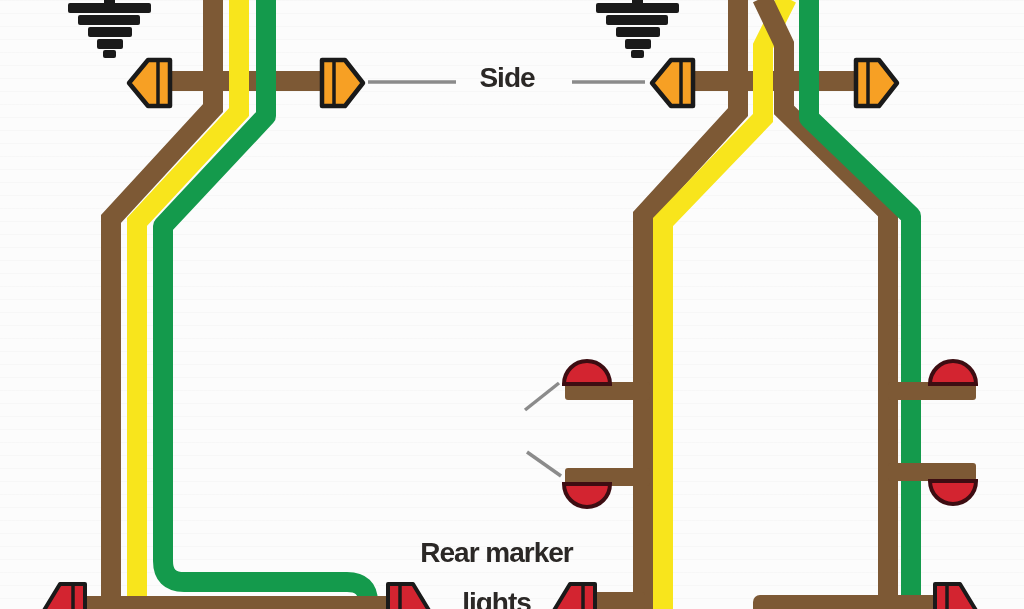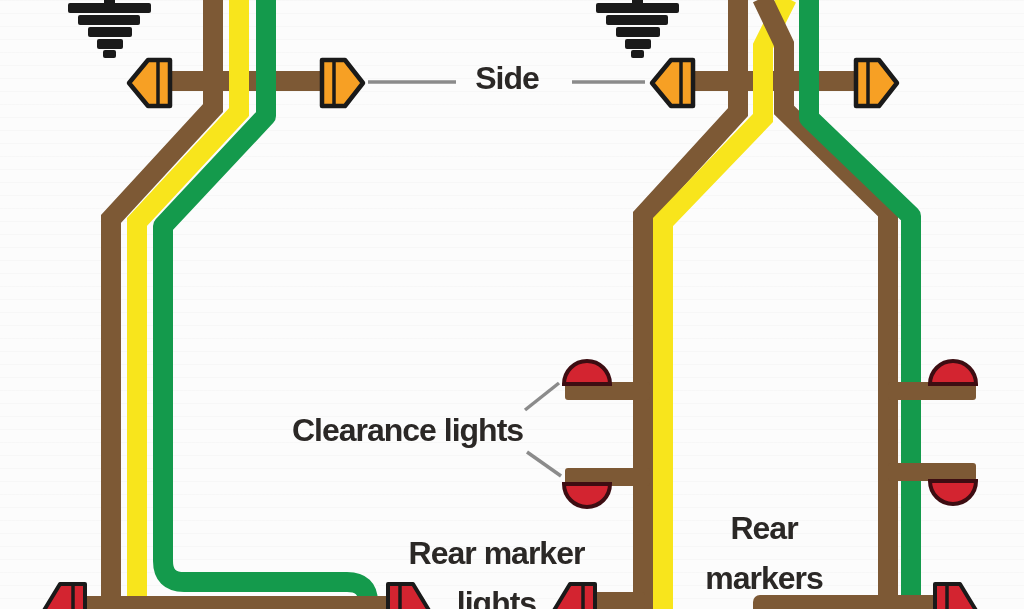--- a/index.html
+++ b/index.html
@@ -10,21 +10,21 @@
   }
   .stage::before {
     content:""; position:absolute; inset:0; pointer-events:none;
     background:repeating-linear-gradient(180deg,
       rgba(0,0,0,0.018) 0px, rgba(0,0,0,0.018) 1px,
       transparent 1px, transparent 13px);
   }
   .diagram-svg { position:absolute; left:0; top:0; }
   .label {
     position:absolute; text-align:center; font-weight:700;
-    color:#2b2826; font-size:32px; letter-spacing:-1px; line-height:50px;
+    color:#2b2826; font-size:28px; letter-spacing:-1px; line-height:50px;
     white-space:nowrap;
   }
   .label .line { display:block; }
 </style>
 </head>
 <body>
 
 <div class="stage">
 
   <svg class="diagram-svg" width="1024" height="609" viewBox="0 0 1024 609">
@@ -117,27 +117,20 @@
         <rect x="625" y="39" width="26" height="10" rx="2"></rect>
         <rect x="631" y="50" width="13" height="8" rx="2"></rect>
       </g>
     </g>
   </svg>
 
   <div class="label" style="left:352px; top:53px; width:310px;">
     <span class="line">Side</span>
   </div>
 
-  <div class="label" style="left:255px; top:405px; width:305px;">
-    <span class="line">Clearance lights</span>
-  </div>
 
-  <div class="label" style="left:664px; top:503px; width:200px;">
-    <span class="line">Rear</span>
-    <span class="line">markers</span>
-  </div>
 
   <div class="label" style="left:344px; top:528px; width:305px;">
     <span class="line">Rear marker</span>
     <span class="line">lights</span>
   </div>
 
 </div>
 
 </body></html>

